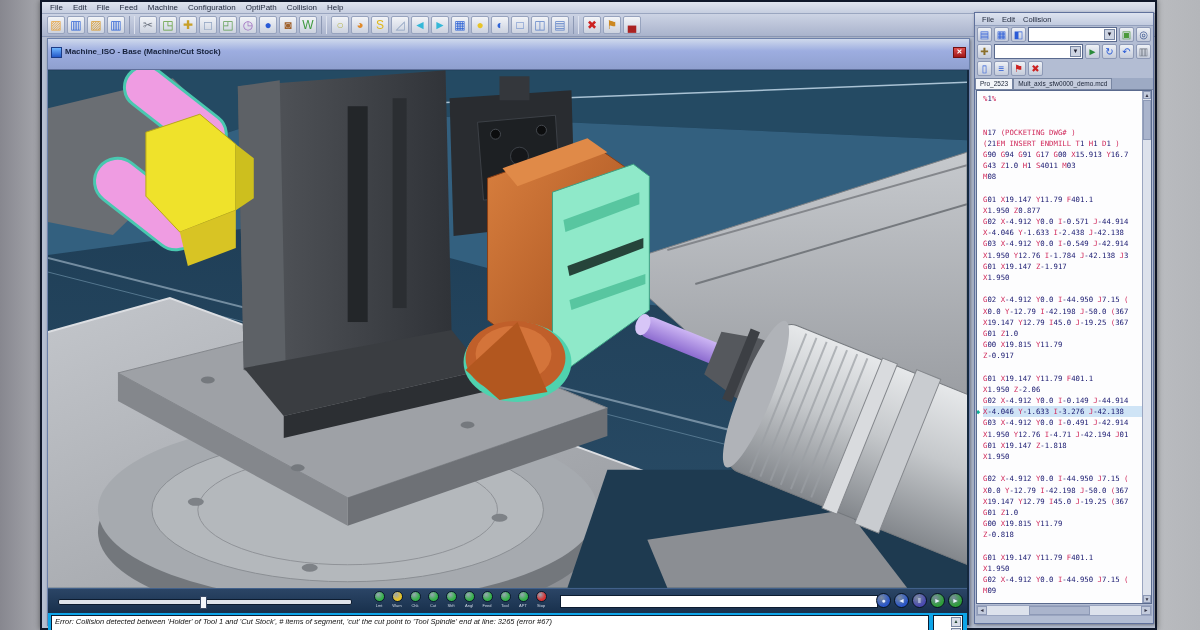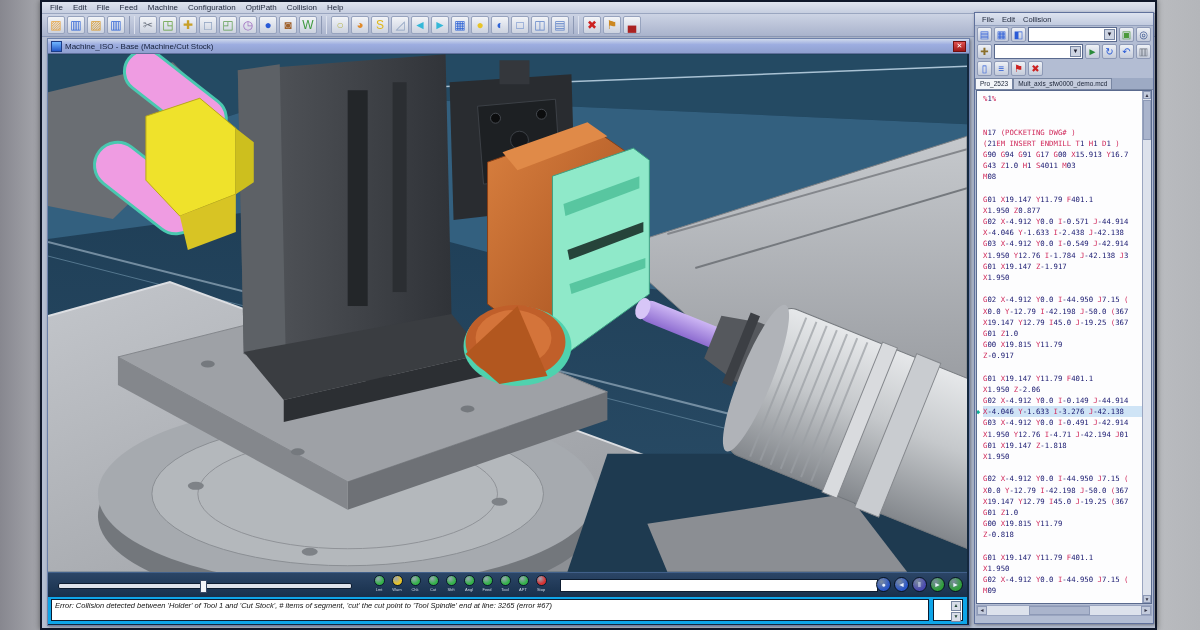--- a/index.html
+++ b/index.html
@@ -16,22 +16,22 @@
   .menubar .mi{font-size:8px;color:#1c2438;padding:0 4px;cursor:default;}
   
   .toolbar{position:absolute;left:0;top:12px;width:100%;height:23px;
     background:linear-gradient(#ccd3e4,#a9b3cc);display:flex;align-items:center;padding-left:5px;box-sizing:border-box;gap:2px;border-bottom:1px solid #8c99b8;}
   .tbico{width:18px;height:18px;border-radius:2px;display:flex;align-items:center;justify-content:center;
     font-size:12px;line-height:1;background:linear-gradient(#f2f4f8,#ccd2df);border:1px solid #97a3be;box-sizing:border-box;cursor:pointer;}
   .tbsep{width:4px;height:18px;border-left:1px solid #8c98b4;border-right:1px solid #dde2ee;margin:0 2px;}
   
   .vpwin{position:absolute;left:5px;top:36px;width:921px;height:586px;background:#14283e;
     border:1px solid #6d81ab;box-shadow:1px 1px 3px rgba(0,0,0,.4);}
-  .vptitle{height:14px;background:linear-gradient(#cfd9ec,#9dade0 40%,#8fa0cf);display:flex;align-items:center;
-    padding:0 3px;font-size:8px;color:#15203a;border-bottom:1px solid #5f6f9b;}
+  .vptitle{height:14px;background:linear-gradient(#cfd9ec,#9dade0 40%,#8fa0cf);display:flex;
+    padding:8px 3px;font-size:8px;color:#15203a;border-bottom:1px solid #5f6f9b;font-weight:bold;}
   .vptitle .wicon{width:9px;height:9px;background:linear-gradient(#6fb6ff,#2458c8);border:1px solid #1c3c86;margin-right:3px;}
   .vptitle .ttl{flex:1;white-space:nowrap;overflow:hidden;}
   .vpclose{width:11px;height:9px;background:linear-gradient(#e05050,#a01818);border:1px solid #701010;color:#fff;
     font-size:7px;line-height:8px;text-align:center;cursor:pointer;}
   .canvas3d{position:relative;width:919px;height:518px;background:#1b3950;cursor:crosshair;}
   .canvas3d svg{display:block;}
   
   .ctrlbar{position:relative;width:919px;height:24px;background:linear-gradient(#2b4566,#18304c);border-top:1px solid #41608a;}
   .sl-track{position:absolute;left:10px;top:10px;width:292px;height:4px;background:#dfe3ea;border:1px solid #0d1c30;border-radius:2px;cursor:pointer;}
   .sl-handle{position:absolute;top:-4px;width:5px;height:11px;background:#f4f6fa;border:1px solid #3a4a66;cursor:ew-resize;}

